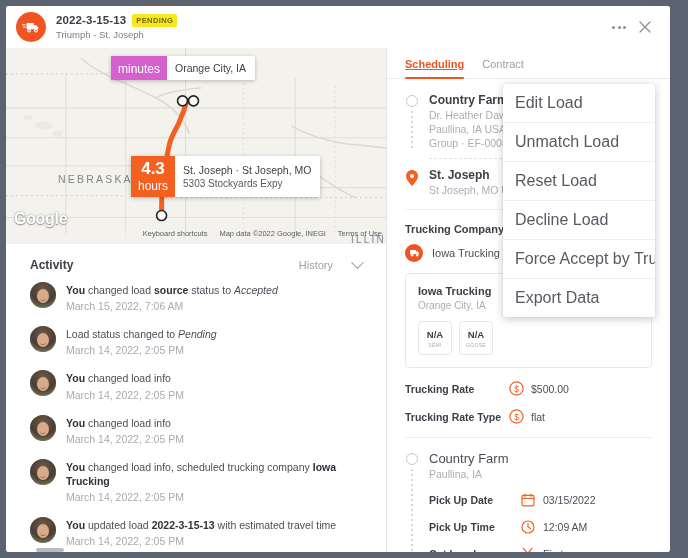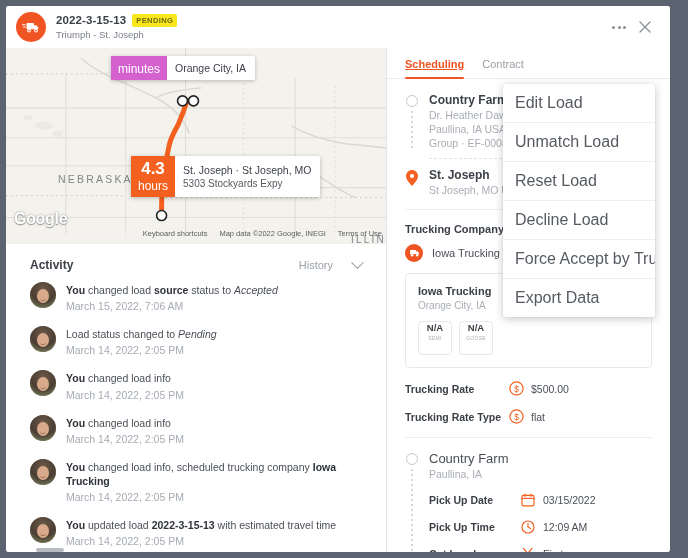--- a/index.html
+++ b/index.html
@@ -167,21 +167,21 @@
     background: #f05423; display: flex; align-items: center; justify-content: center; flex: 0 0 18px;
   }
   .company-name { font-size: 11px; color: #4a4f57; }
 
   .co-card { border: 1px solid #e6e8eb; border-radius: 4px; padding: 11px 12px 12px 12px; margin-top: 11px; }
   .cc-name { font-size: 11px; font-weight: bold; color: #3b3f46; }
   .cc-loc { font-size: 10px; color: #a9aeb5; margin-top: 3px; }
   .chips { display: flex; gap: 7px; margin-top: 10px; }
   .chip {
     width: 34px; height: 34px; border: 1px solid #e6e8eb; border-radius: 4px;
-    display: flex; flex-direction: column; align-items: center; justify-content: flex-start;
+    display: flex; flex-direction: column; align-items: center; justify-content: center;
   }
   .chip-val { font-size: 9.5px; font-weight: bold; color: #3b3f46; }
   .chip-lbl { font-size: 5px; color: #a9aeb5; letter-spacing: .3px; margin-top: 2px; }
 
   .kv { display: flex; align-items: center; margin-top: 13px; }
   .kv-key { width: 104px; flex: 0 0 104px; font-size: 10.5px; font-weight: bold; color: #3b3f46; }
   .kv-icon { width: 22px; flex: 0 0 22px; display: flex; align-items: center; }
   .kv-val { font-size: 10.5px; color: #4a4f57; }
 
   

